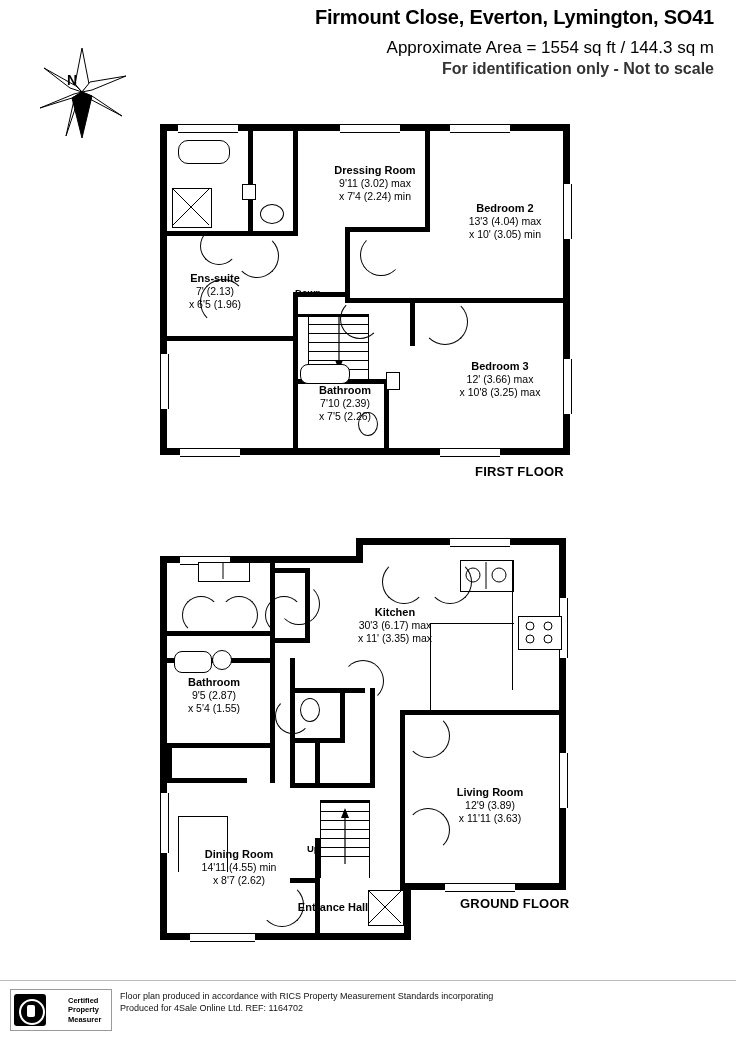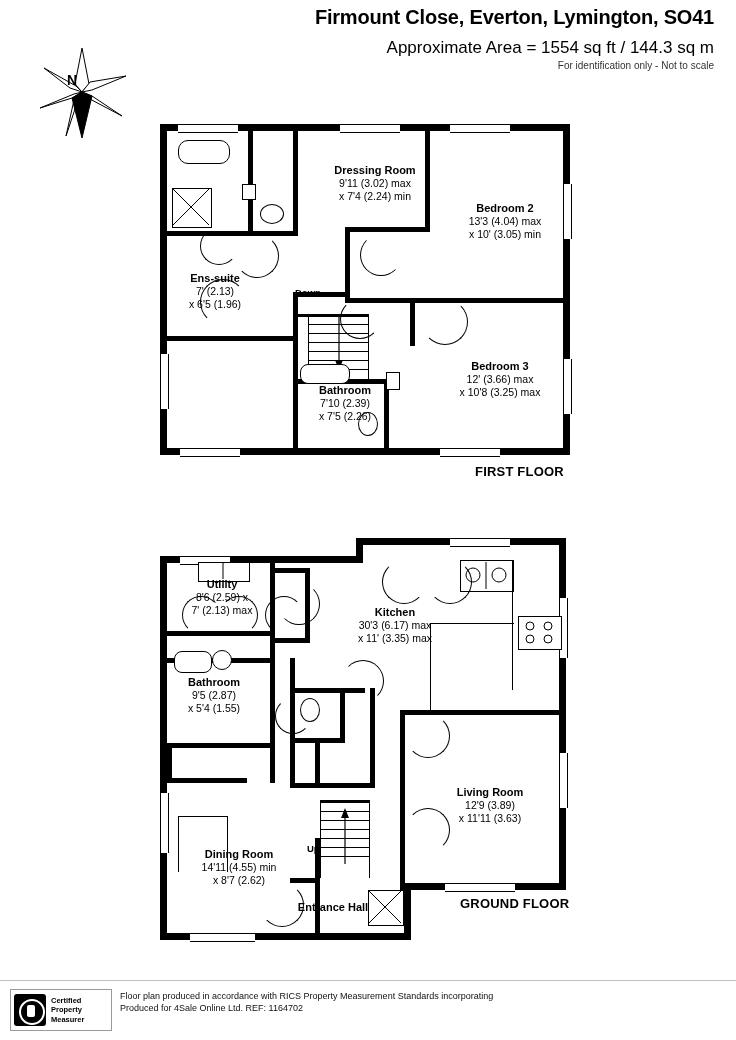--- a/index.html
+++ b/index.html
@@ -36,23 +36,24 @@
     position: absolute;
     right: 22px;
     top: 38px;
     font-size: 17px;
     white-space: nowrap;
   }
   #disclaimer {
     position: absolute;
     right: 22px;
     top: 60px;
-    font-size: 10px;
+    font-size: 16px;
     color: #333;
     white-space: nowrap;
+    font-weight: bold;
   }
 
   
   #compass {
     position: absolute;
     left: 36px;
     top: 46px;
     width: 92px;
     height: 92px;
   }
@@ -174,21 +175,21 @@
     position: absolute;
     left: 6px; top: 4px;
     width: 8px; height: 12px;
     background: #fff;
     border-radius: 2px;
   }
   #rics-badge .txt {
     font-size: 7.5px;
     line-height: 9.5px;
     font-weight: bold;
-    margin-left: 5px;
+    margin-left: 22px;
   }
   #footer-text {
     position: absolute;
     left: 120px;
     top: 10px;
     font-size: 9px;
     line-height: 11.5px;
     color: #111;
   }
 </style>
@@ -427,25 +428,20 @@
   <div class="door-arc" style="left:246px; top:270px; width:42px; height:42px; border-bottom-color:transparent; border-left-color:transparent;"></div>
   <div class="door-arc" style="left:100px; top:345px; width:42px; height:42px; border-top-color:transparent; border-left-color:transparent;"></div>
   <div class="door-arc" style="left:222px; top:22px;  width:42px; height:42px; border-top-color:transparent; border-right-color:transparent;"></div>
   <div class="door-arc" style="left:268px; top:22px;  width:42px; height:42px; border-top-color:transparent; border-left-color:transparent;"></div>
 
   <div class="label" style="left:170px; top:68px; width:130px;">
     <span class="nm">Kitchen</span>
     <span>30'3 (6.17) max</span><br>
     <span>x 11' (3.35) max</span>
   </div>
-  <div class="label" style="left:12px; top:40px; width:100px;">
-    <span class="nm">Utility</span>
-    <span>8'6 (2.59) x</span><br>
-    <span>7' (2.13) max</span>
-  </div>
   <div class="label" style="left:4px; top:138px; width:100px;">
     <span class="nm">Bathroom</span>
     <span>9'5 (2.87)</span><br>
     <span>x 5'4 (1.55)</span>
   </div>
   <div class="label" style="left:260px; top:248px; width:140px;">
     <span class="nm">Living Room</span>
     <span>12'9 (3.89)</span><br>
     <span>x 11'11 (3.63)</span>
   </div>

